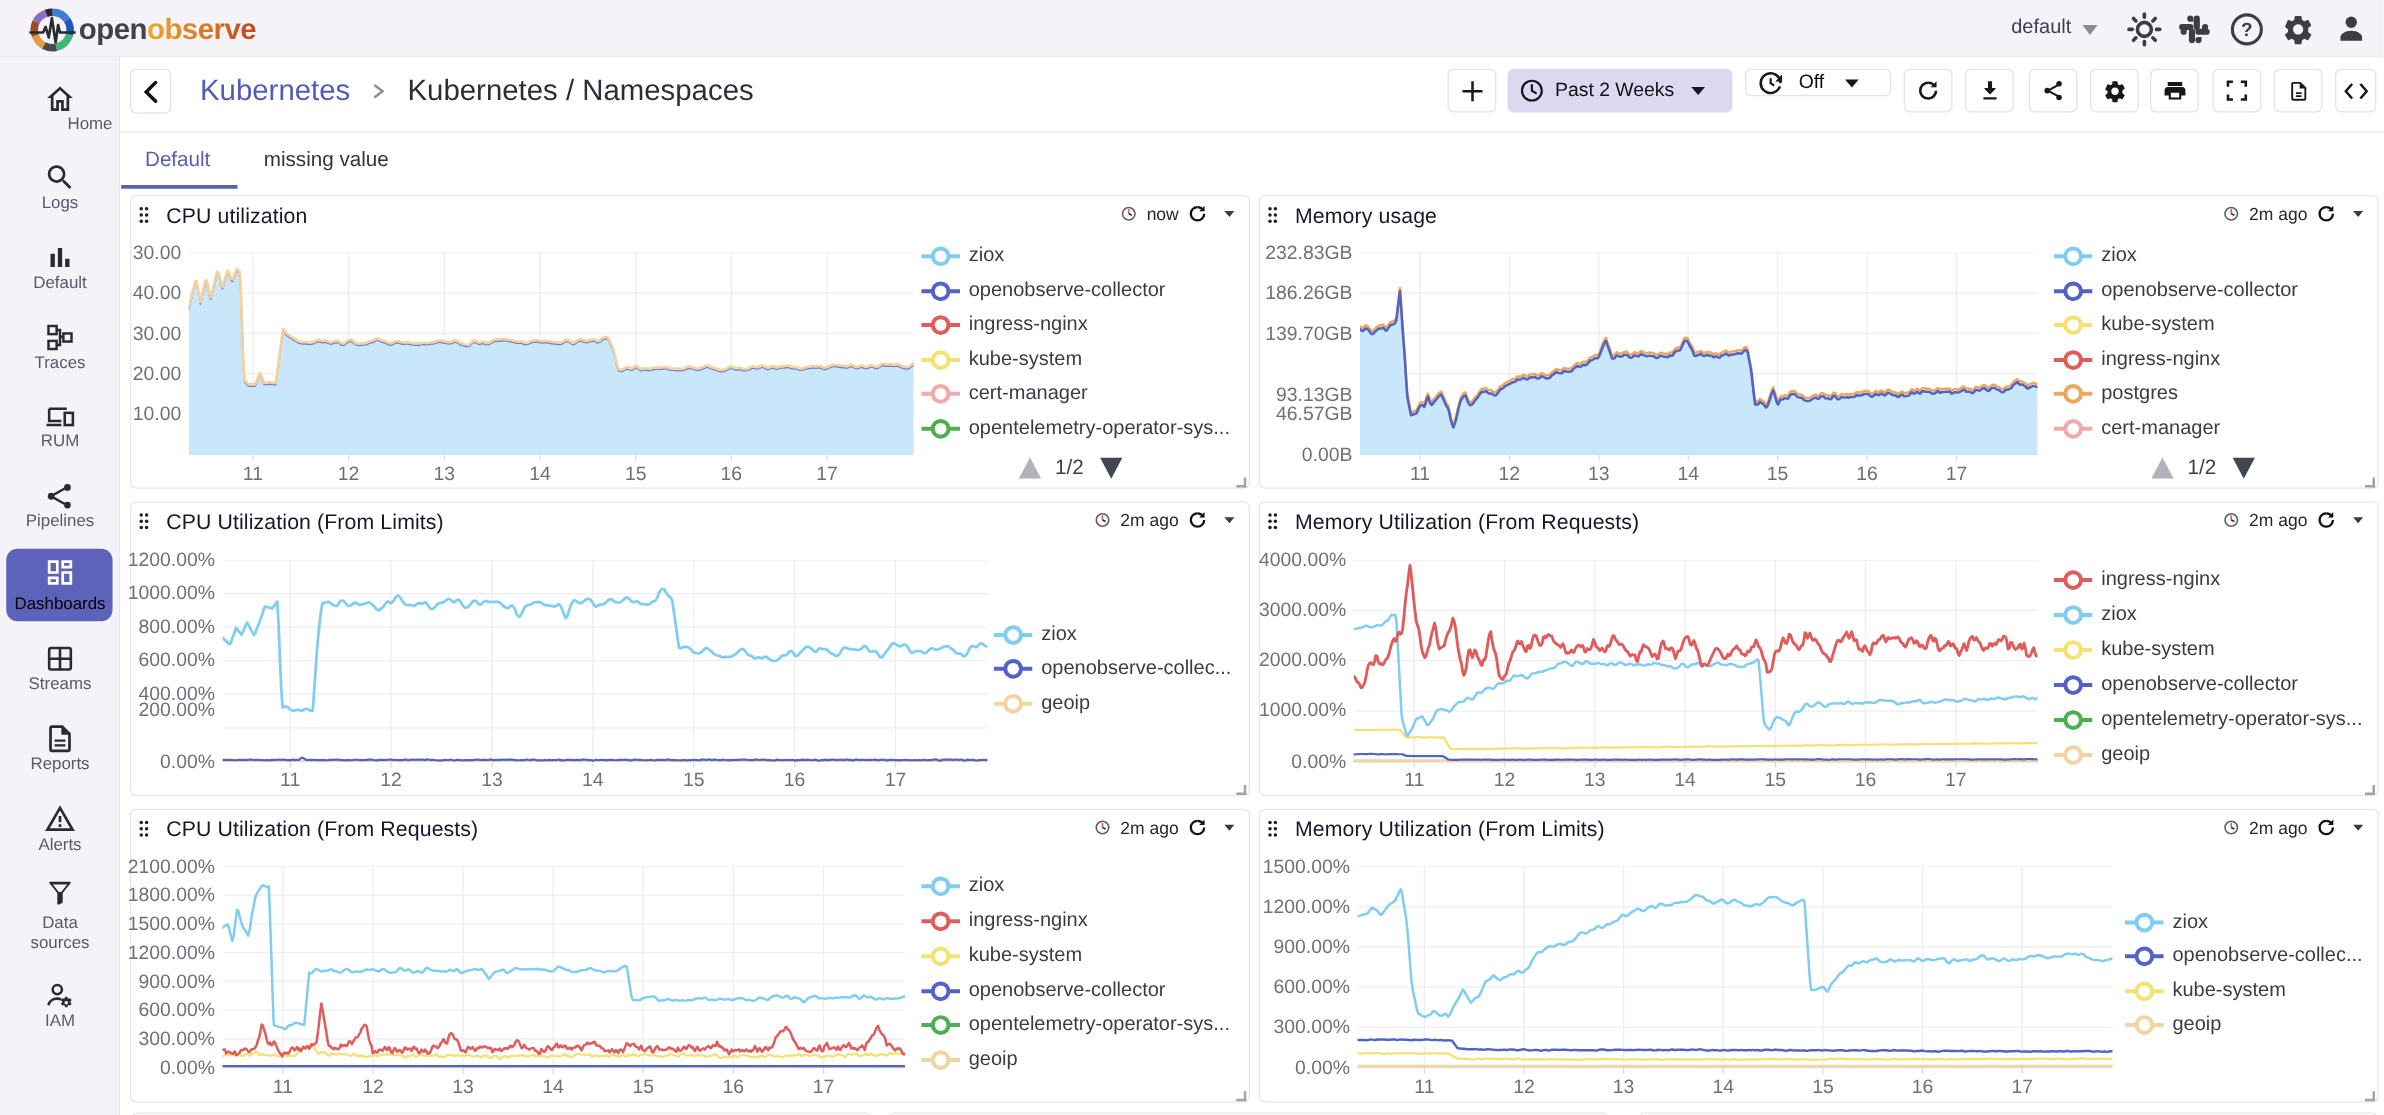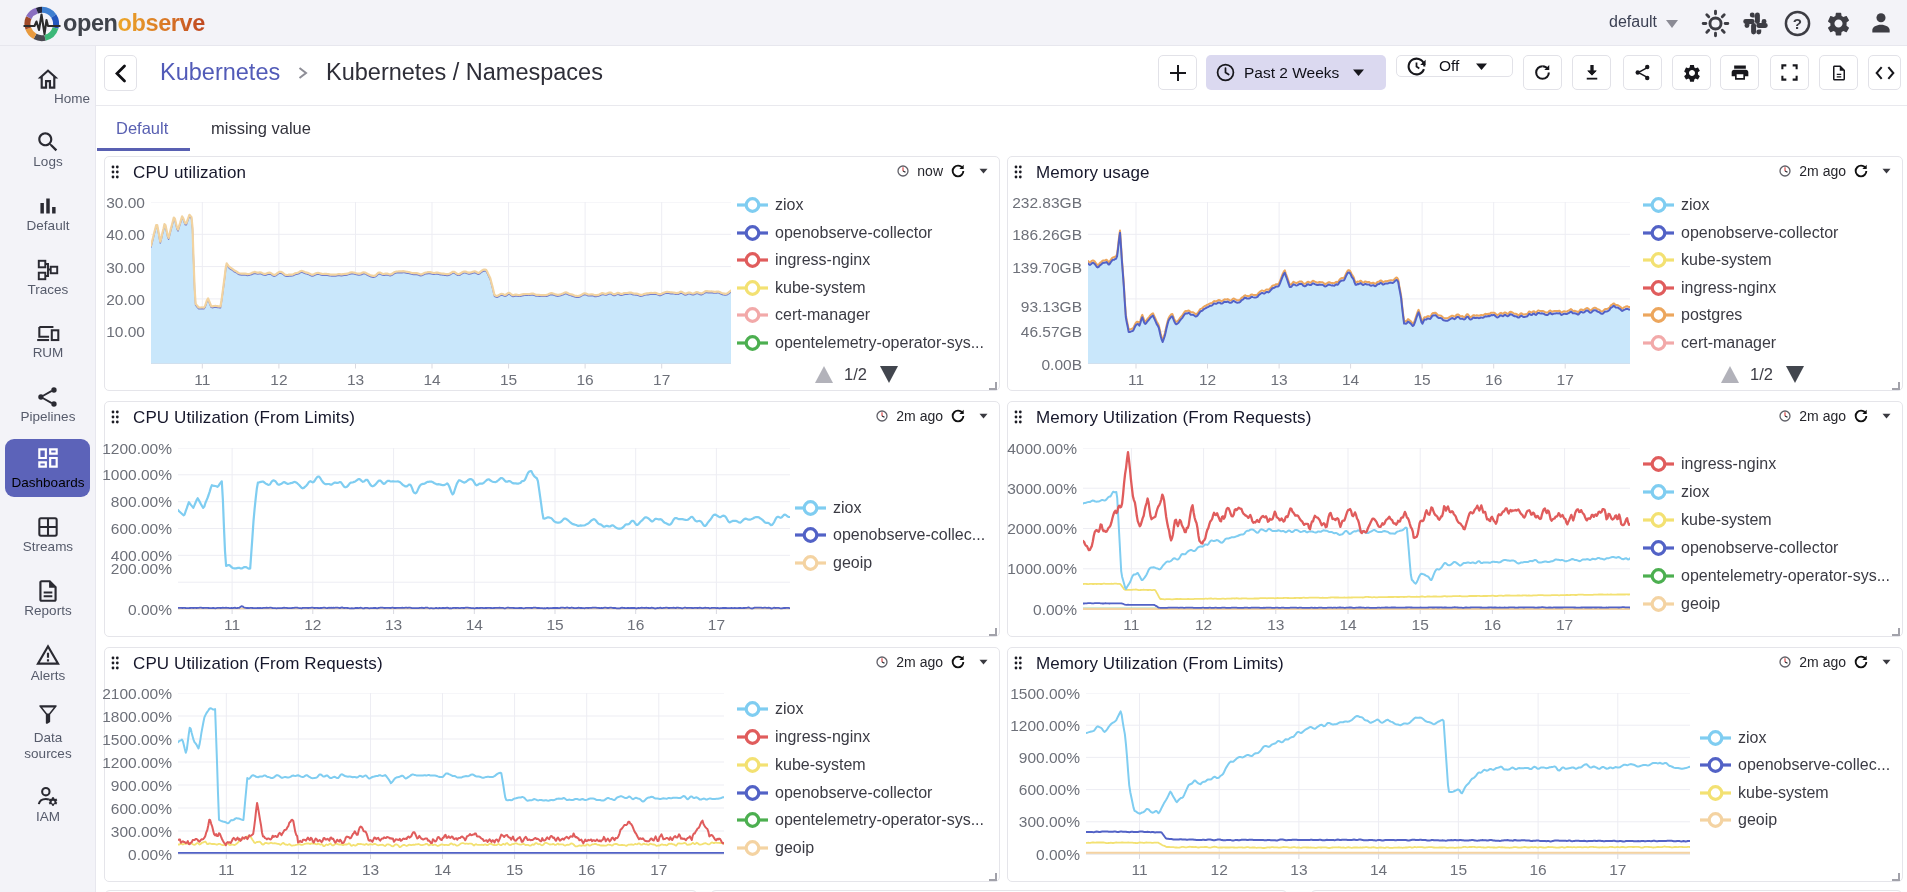--- a/index.html
+++ b/index.html
@@ -366,21 +366,21 @@
     </span>
     <span style="margin-left:13px;display:flex;">
       <svg width="9" height="6" viewBox="0 0 9 6">
         <path d="M0.5 0.8 4.5 5.5 8.5 0.8Z" fill="#3a3a40"></path>
       </svg>
     </span>
   </div>
 <div class="ylab" style="left:972px;top:194.0px;">232.83GB</div>
 <div class="ylab" style="left:972px;top:226.3px;">186.26GB</div>
 <div class="ylab" style="left:972px;top:258.6px;">139.70GB</div>
-<div class="ylab" style="left:972px;top:298px;">93.13GB</div>
+<div class="ylab" style="left:972px;top:308px;">93.13GB</div>
 <div class="ylab" style="left:972px;top:323.2px;">46.57GB</div>
 <div class="ylab" style="left:972px;top:355.5px;">0.00B</div>
 <div class="xlab" style="left:1136.0px;top:370.5px;">11</div>
 <div class="xlab" style="left:1207.5px;top:370.5px;">12</div>
 <div class="xlab" style="left:1279.1px;top:370.5px;">13</div>
 <div class="xlab" style="left:1350.6px;top:370.5px;">14</div>
 <div class="xlab" style="left:1422.1px;top:370.5px;">15</div>
 <div class="xlab" style="left:1493.7px;top:370.5px;">16</div>
 <div class="xlab" style="left:1565.2px;top:370.5px;">17</div>
 <svg class="abs" style="left:1088px;top:202px;" width="542" height="168" viewBox="0 0 542 168">

